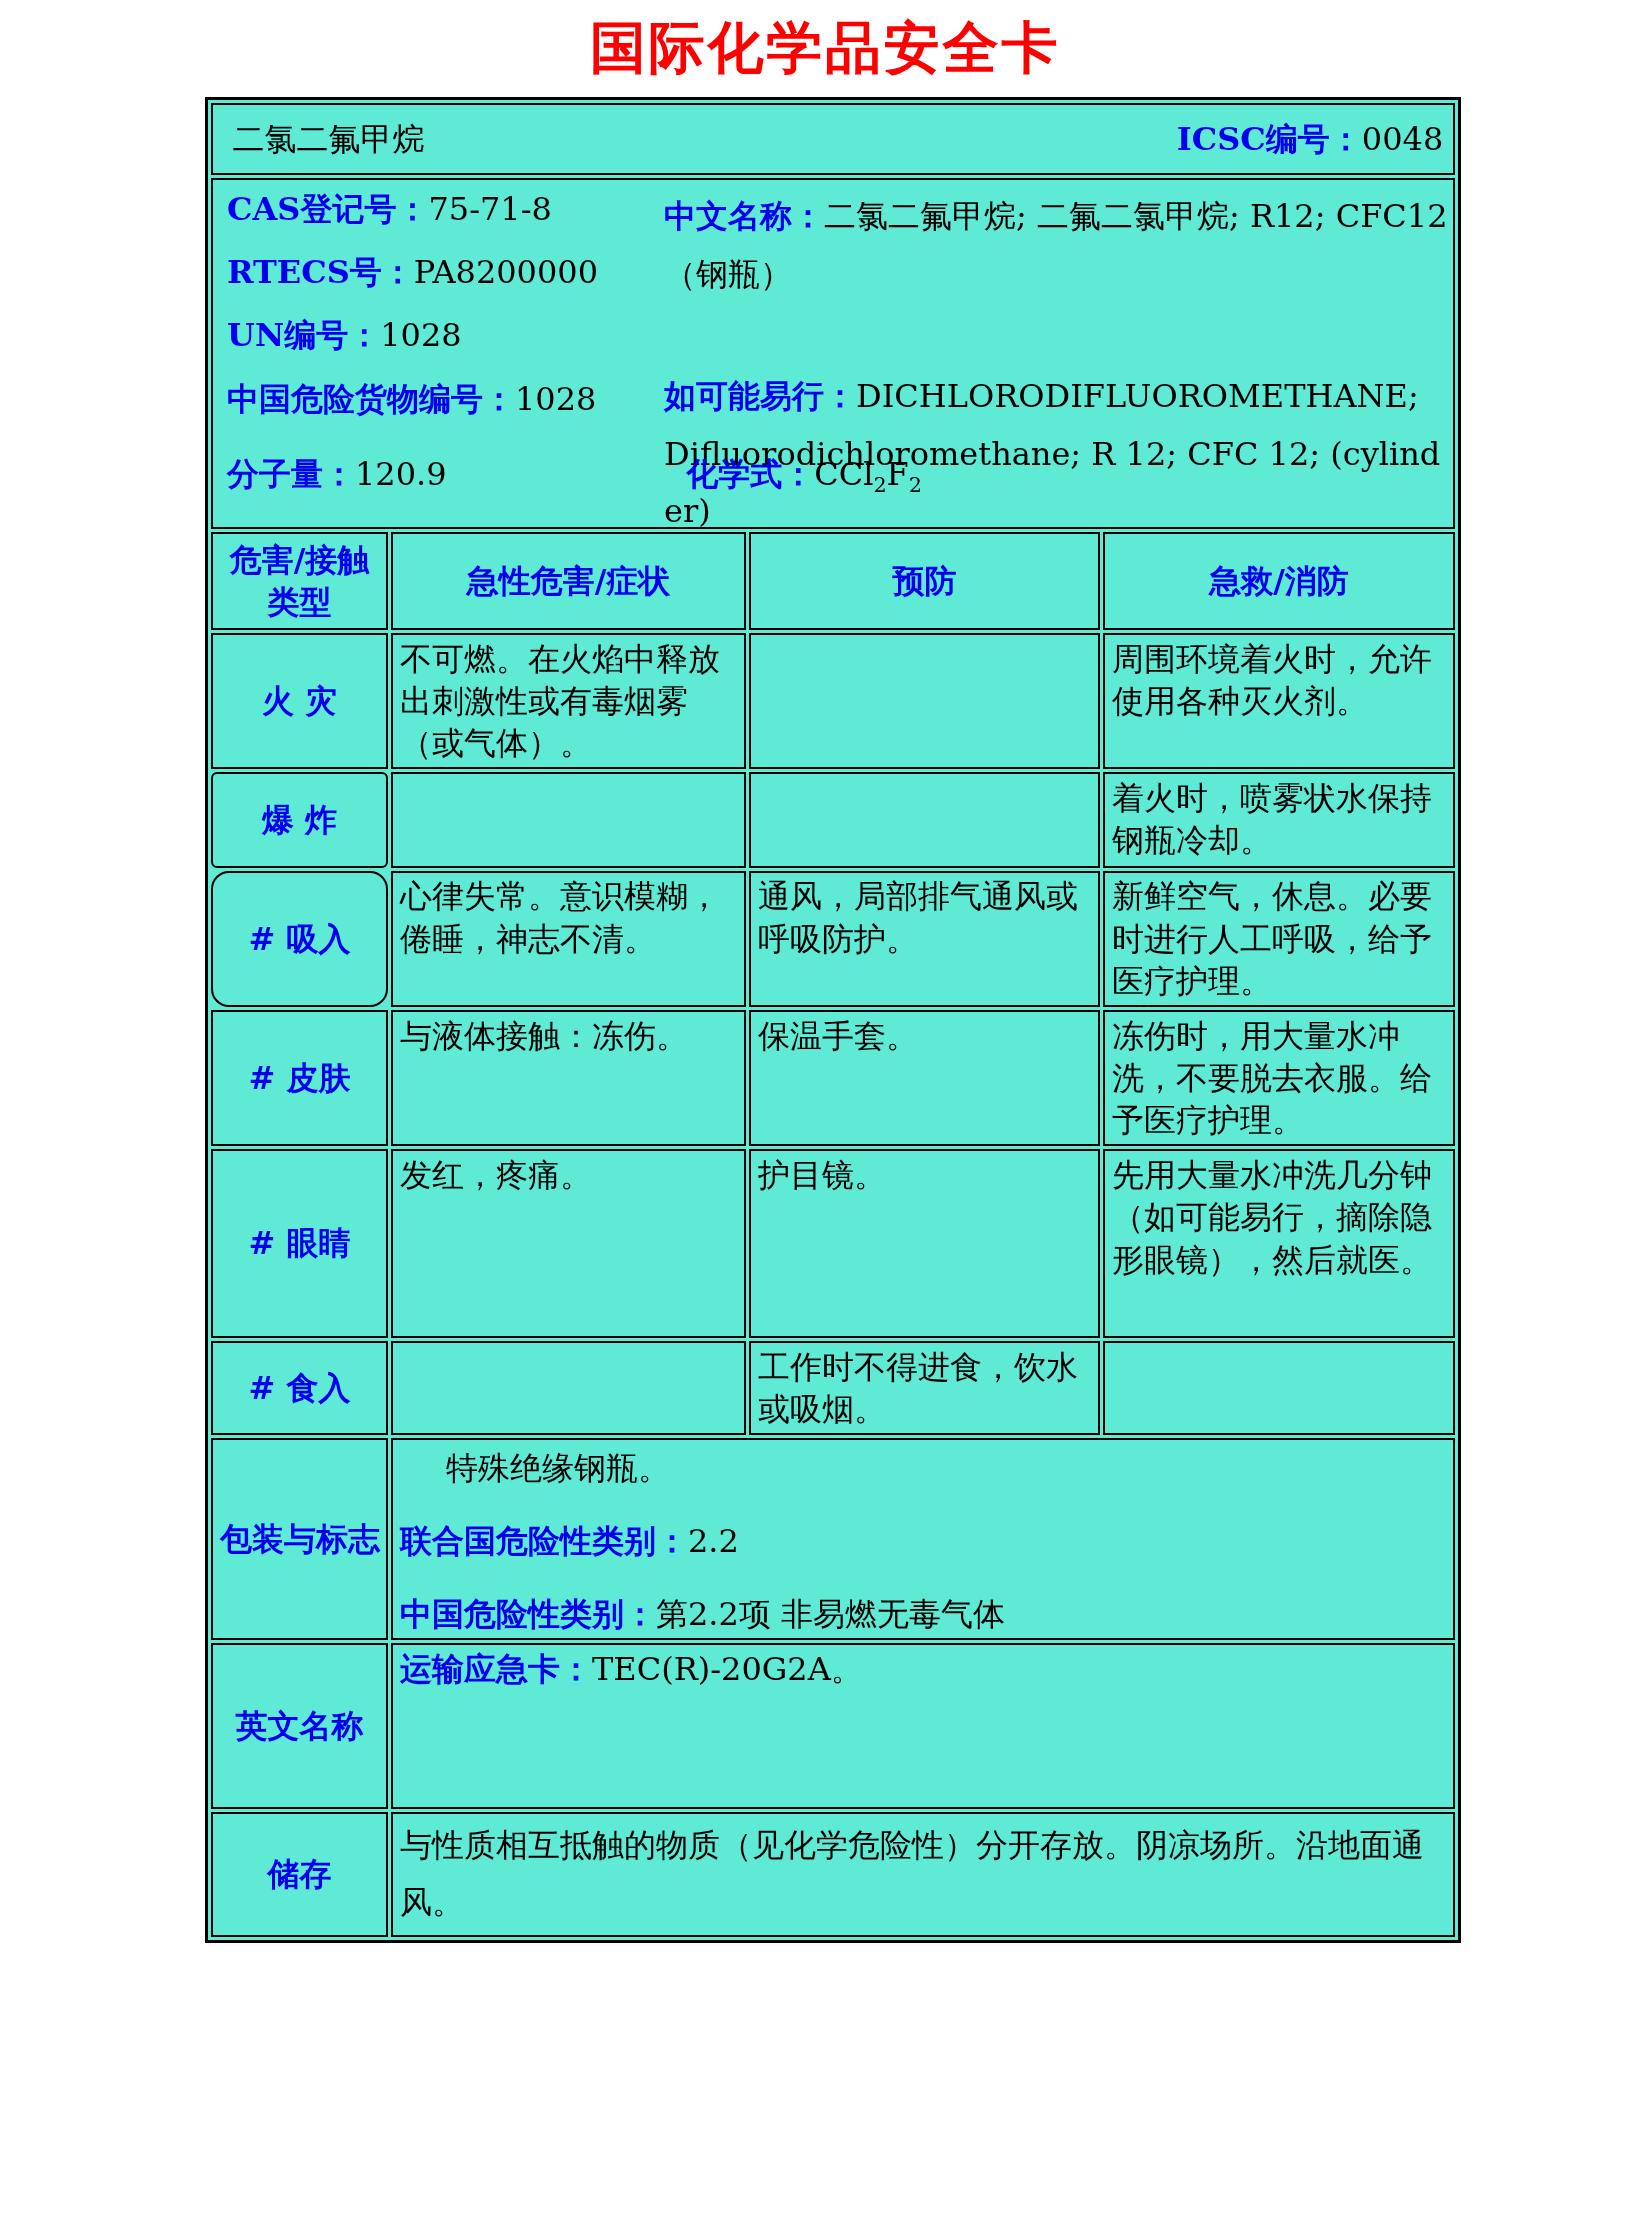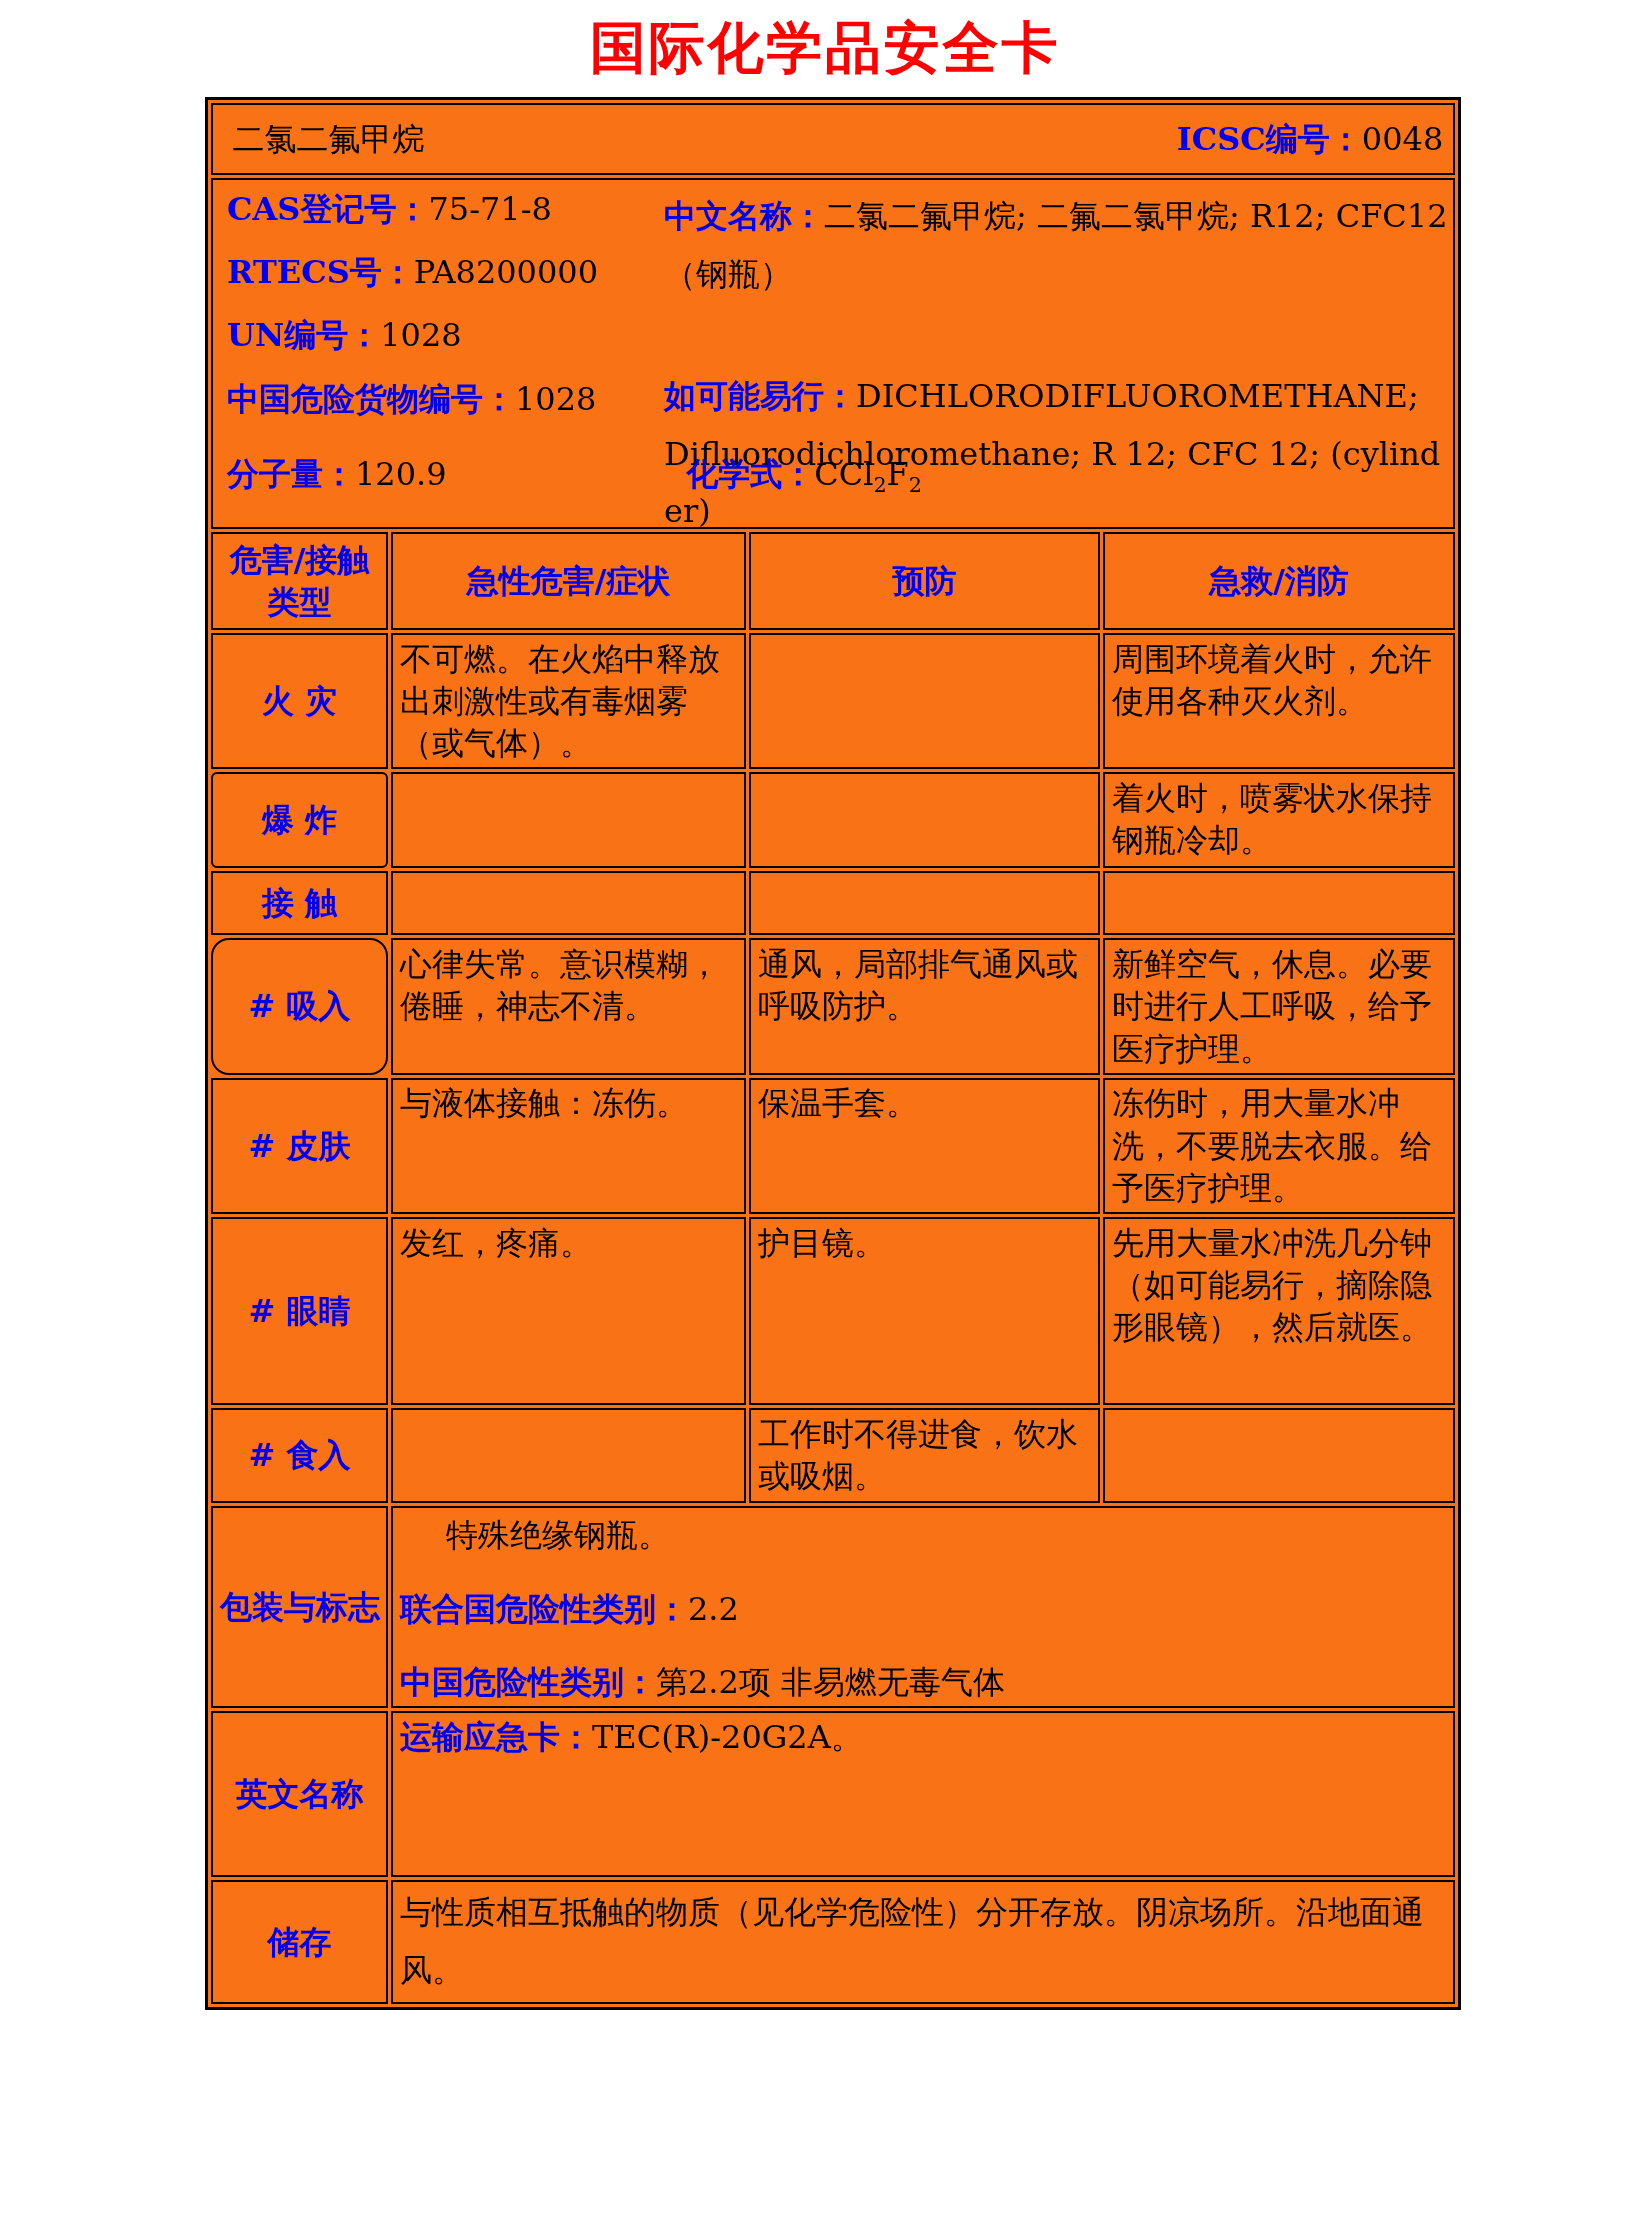--- a/index.html
+++ b/index.html
@@ -23,21 +23,21 @@
     letter-spacing: 2.8px;
     font-family: "DejaVu Serif", "Liberation Serif", serif;
   }
   table.card {
     margin-left: 205px;
     width: 1072px;
     border: 3.5px solid #000;
     border-collapse: separate;
     border-spacing: 3.5px;
     table-layout: fixed;
-    background: #f97316;
+    background: #5eead4;
   }
   td {
     border: 2.1px solid #000;
     padding: 2.8px 7px;
     font-size: 32px;
     line-height: 1.32;
     vertical-align: top;
     overflow: hidden;
     word-break: break-all;
   }
@@ -156,26 +156,20 @@
     <td>周围环境着火时，允许使用各种灭火剂。</td>
   </tr>
 
   <tr>
     <td class="rowlabel" style="height:86px;border-radius:6px;">爆 炸</td>
     <td></td>
     <td></td>
     <td>着火时，喷雾状水保持钢瓶冷却。</td>
   </tr>
 
-  <tr>
-    <td class="rowlabel" style="height:55px;">接 触</td>
-    <td></td>
-    <td></td>
-    <td></td>
-  </tr>
 
   <tr>
     <td class="rowlabel" style="height:125px;border-radius:18px;"># 吸入</td>
     <td>心律失常。意识模糊，倦睡，神志不清。</td>
     <td>通风，局部排气通风或呼吸防护。</td>
     <td>新鲜空气，休息。必要时进行人工呼吸，给予医疗护理。</td>
   </tr>
 
   <tr>
     <td class="rowlabel" style="height:121px;"># 皮肤</td>

